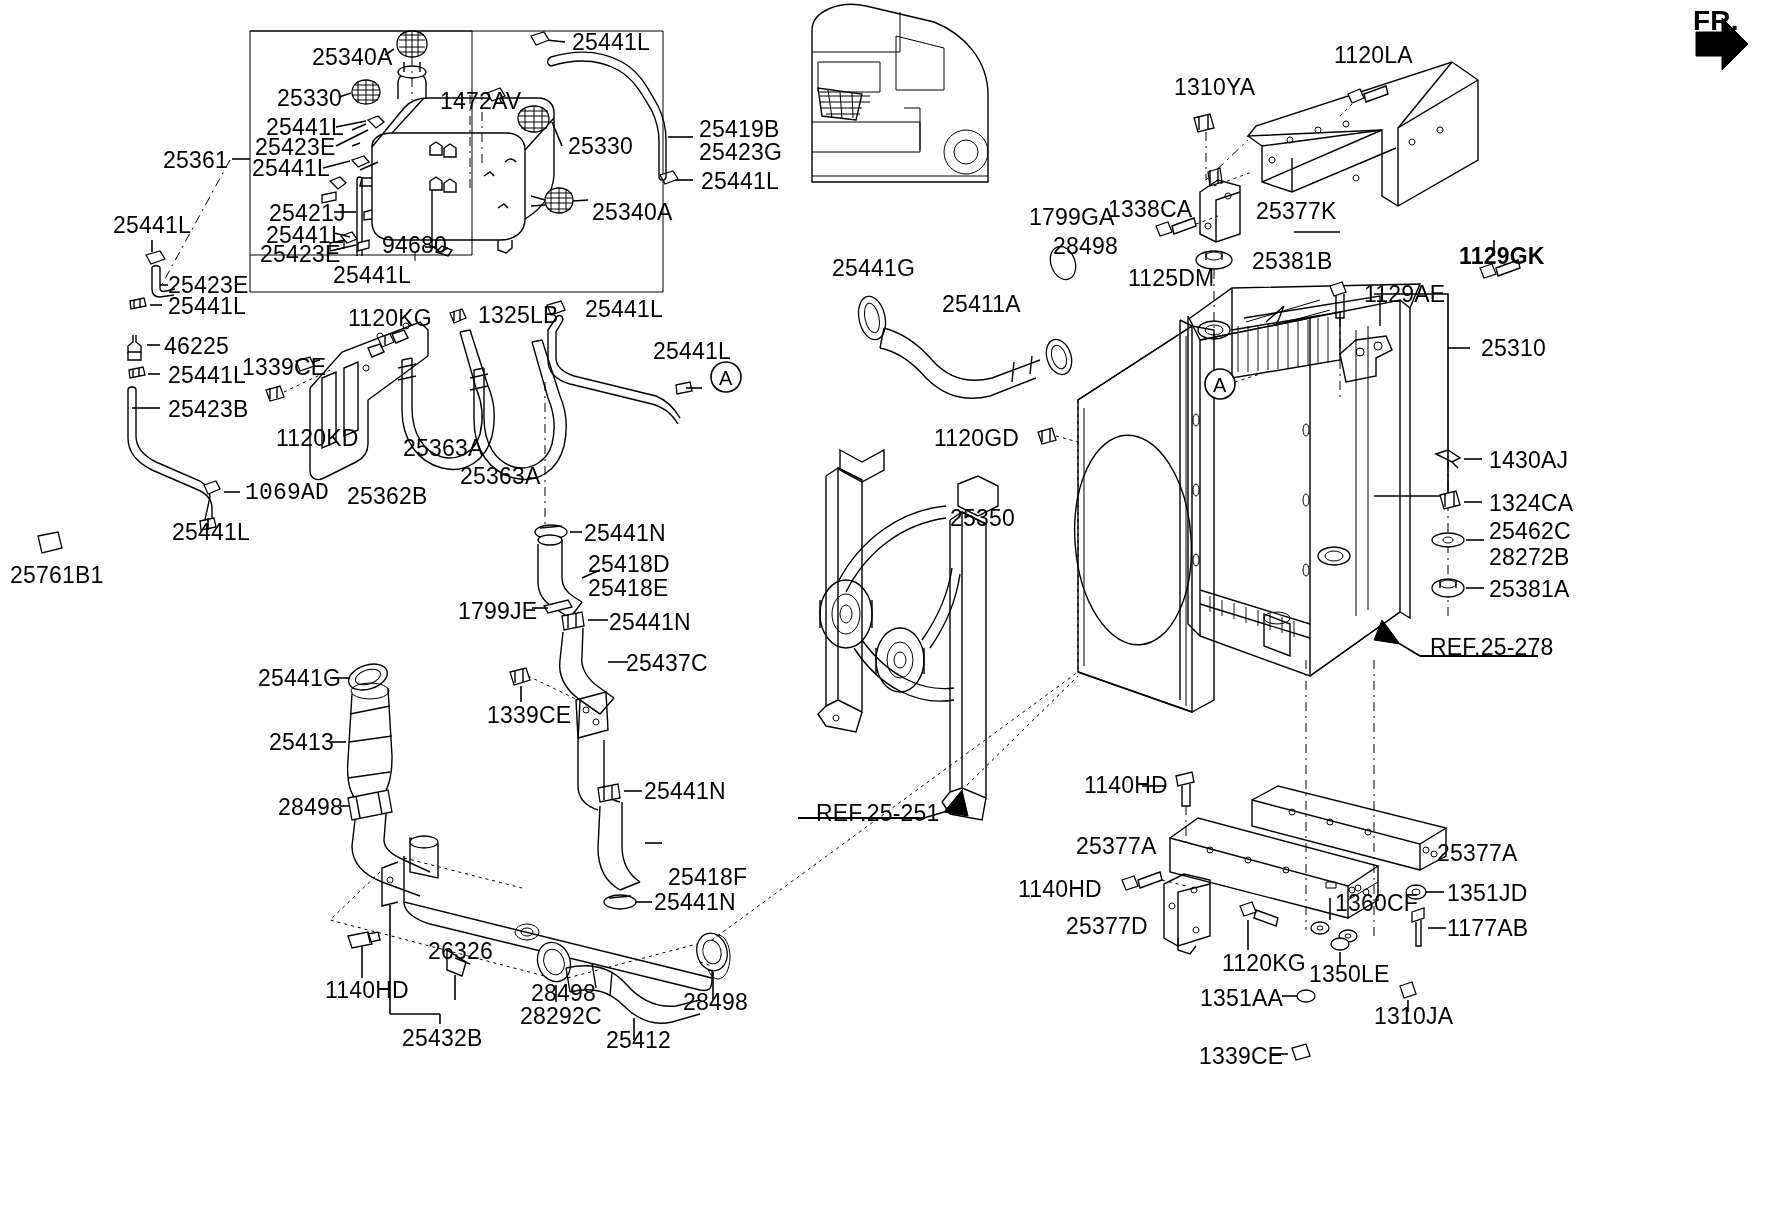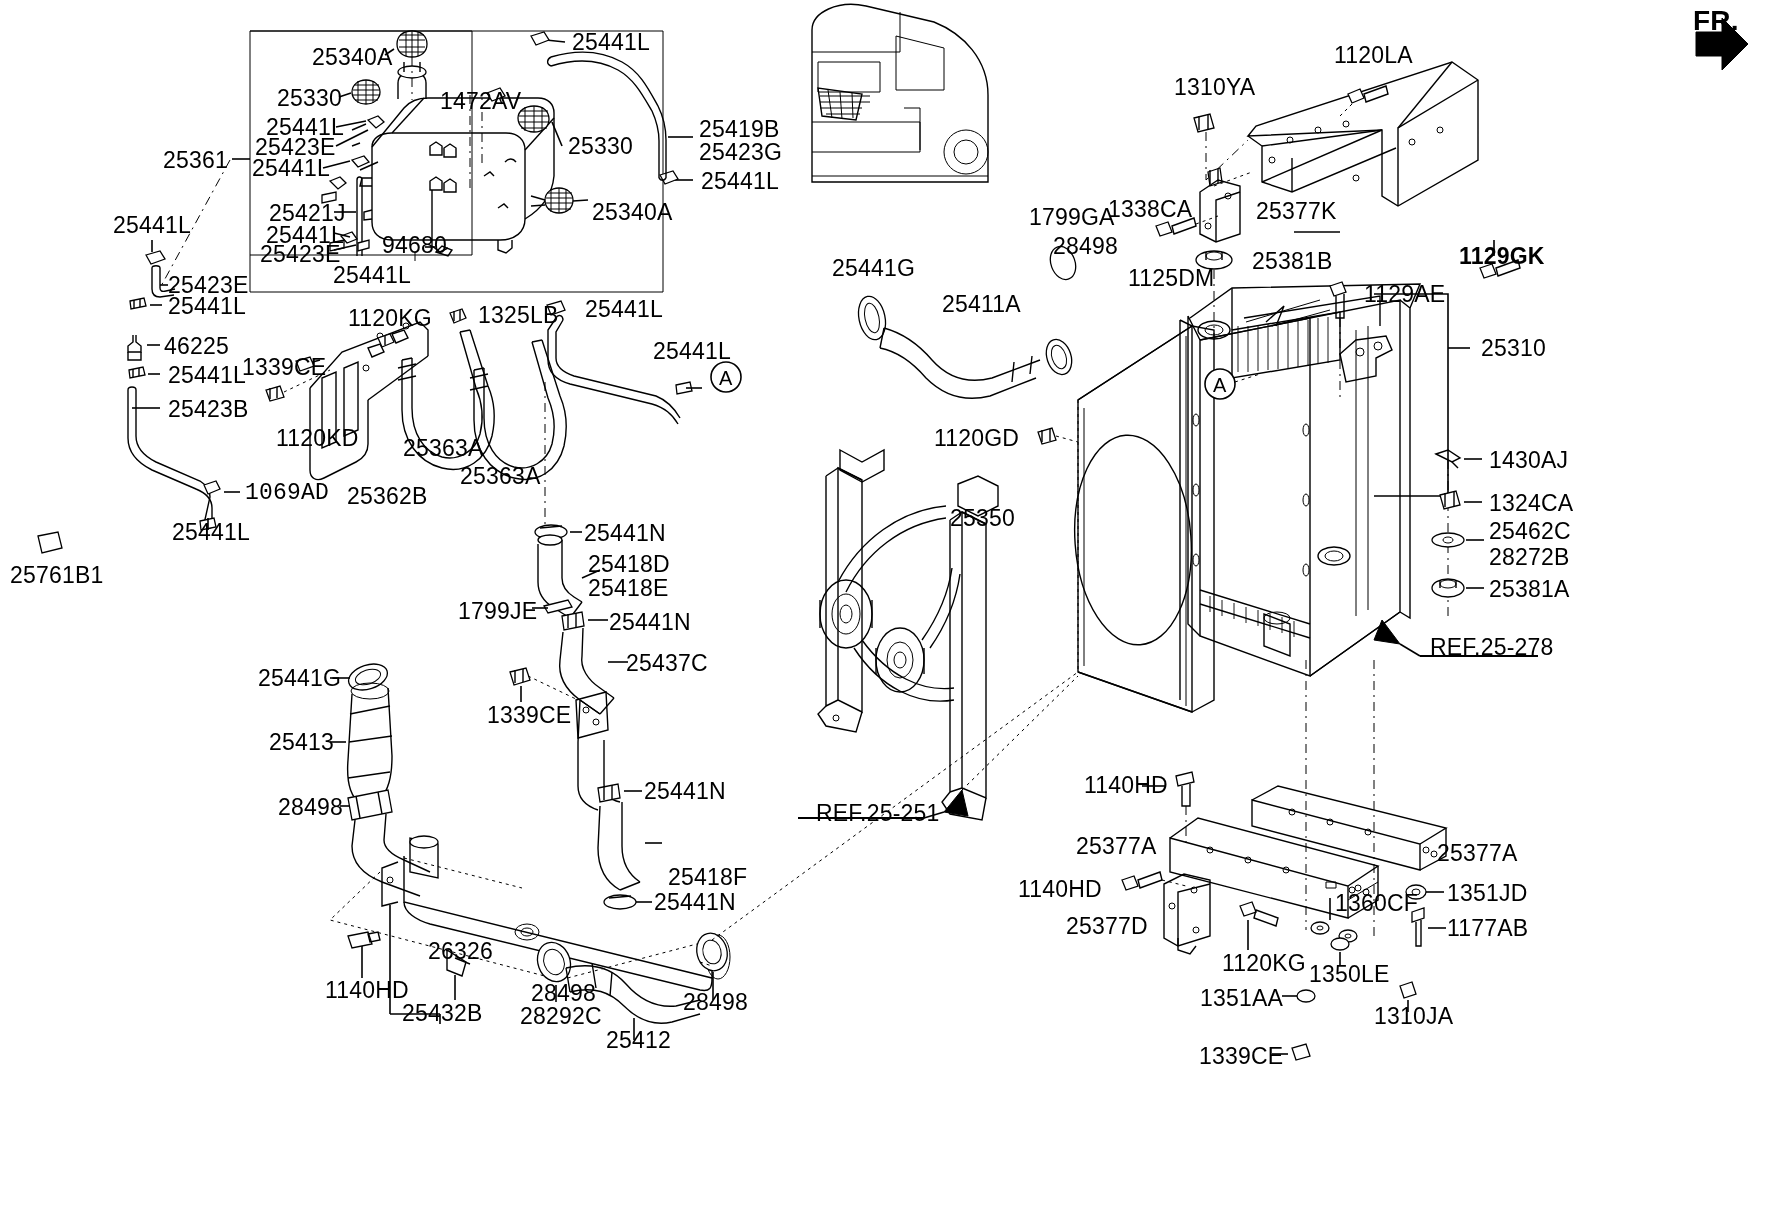--- a/index.html
+++ b/index.html
@@ -681,21 +681,21 @@
   <div class="lbl" style="left:487px;top:702px;">1339CE</div>
   <div class="lbl" style="left:644px;top:778px;">25441N</div>
   <div class="lbl" style="left:668px;top:851px;margin-top:13px;">25418F</div>
   <div class="lbl" style="left:654px;top:889px;">25441N</div>
 
   <div class="lbl" style="left:258px;top:665px;">25441G</div>
   <div class="lbl" style="left:269px;top:729px;">25413</div>
   <div class="lbl" style="left:278px;top:794px;">28498</div>
   <div class="lbl" style="left:325px;top:977px;">1140HD</div>
   <div class="lbl" style="left:428px;top:938px;">26326</div>
-  <div class="lbl" style="left:402px;top:1000px;">25432B</div>
+  <div class="lbl" style="left:402px;top:1025px;">25432B</div>
   <div class="lbl" style="left:531px;top:980px;">28498</div>
   <div class="lbl" style="left:520px;top:1003px;">28292C</div>
   <div class="lbl" style="left:606px;top:1027px;">25412</div>
   <div class="lbl" style="left:683px;top:989px;">28498</div>
 
   <div class="lbl" style="left:832px;top:255px;">25441G</div>
   <div class="lbl" style="left:942px;top:291px;">25411A</div>
   <div class="lbl" style="left:1029px;top:204px;">1799GA</div>
   <div class="lbl" style="left:1053px;top:233px;">28498</div>
   <div class="lbl" style="left:1128px;top:265px;">1125DM</div>

